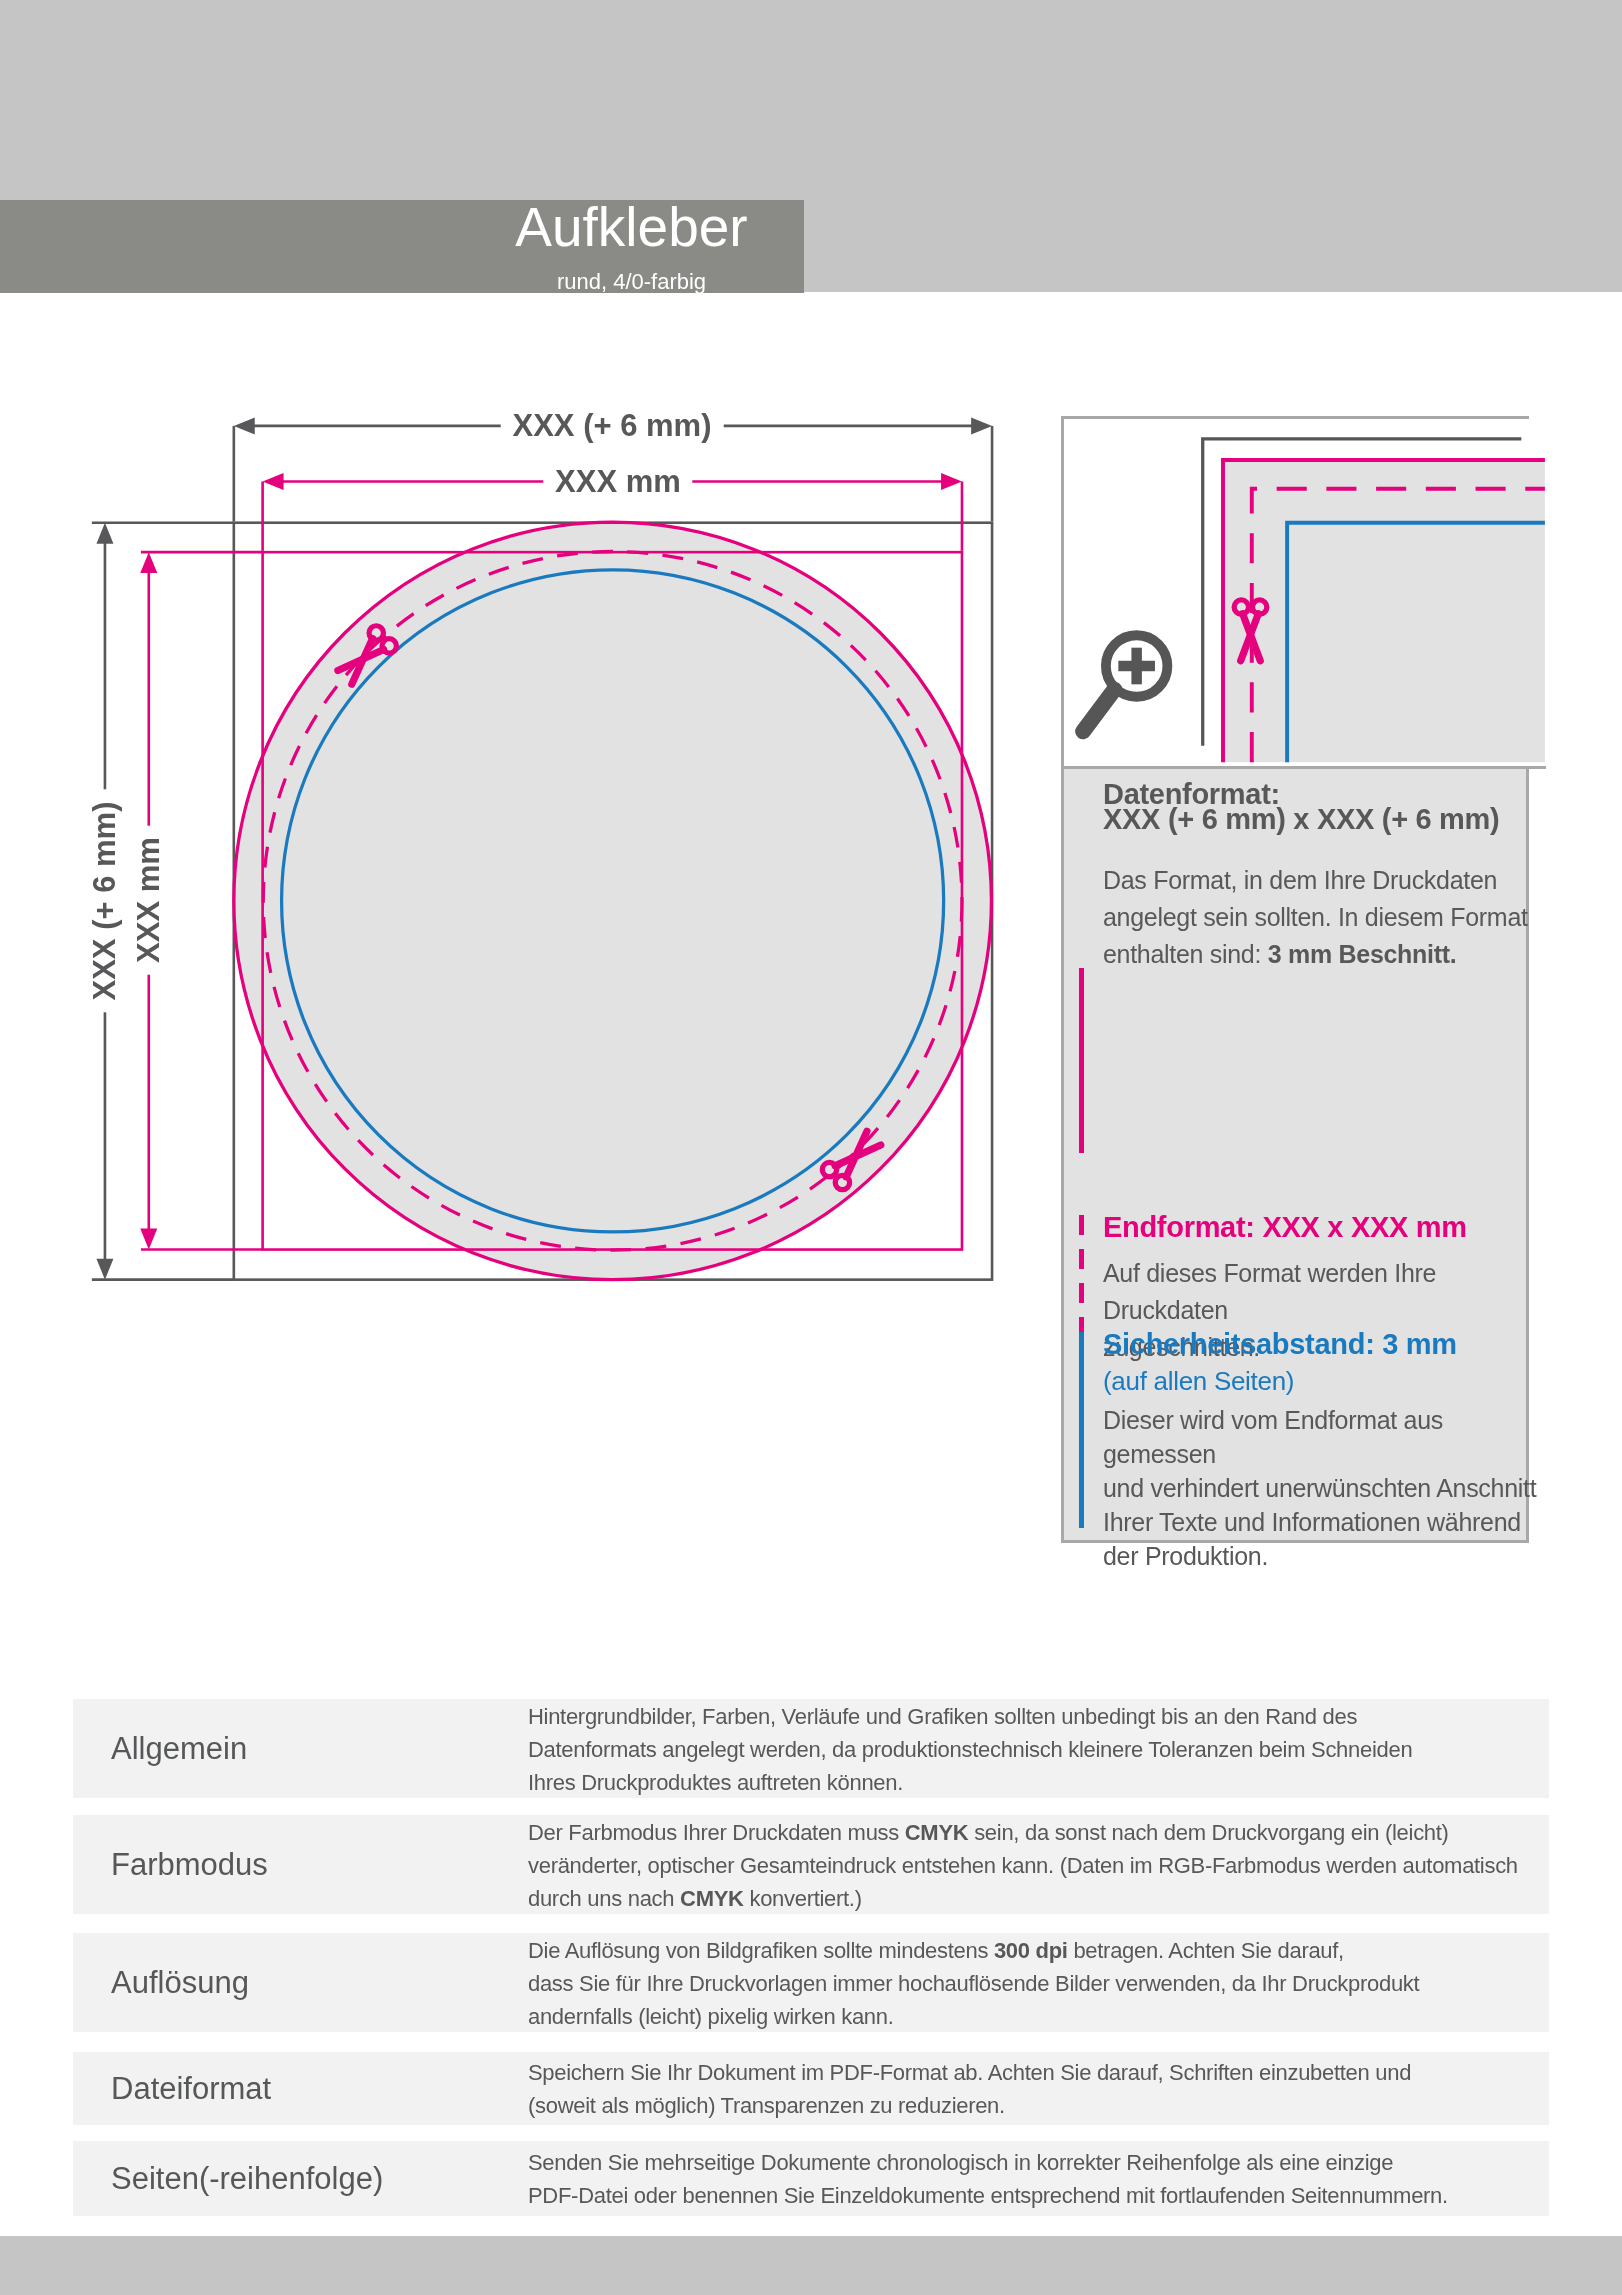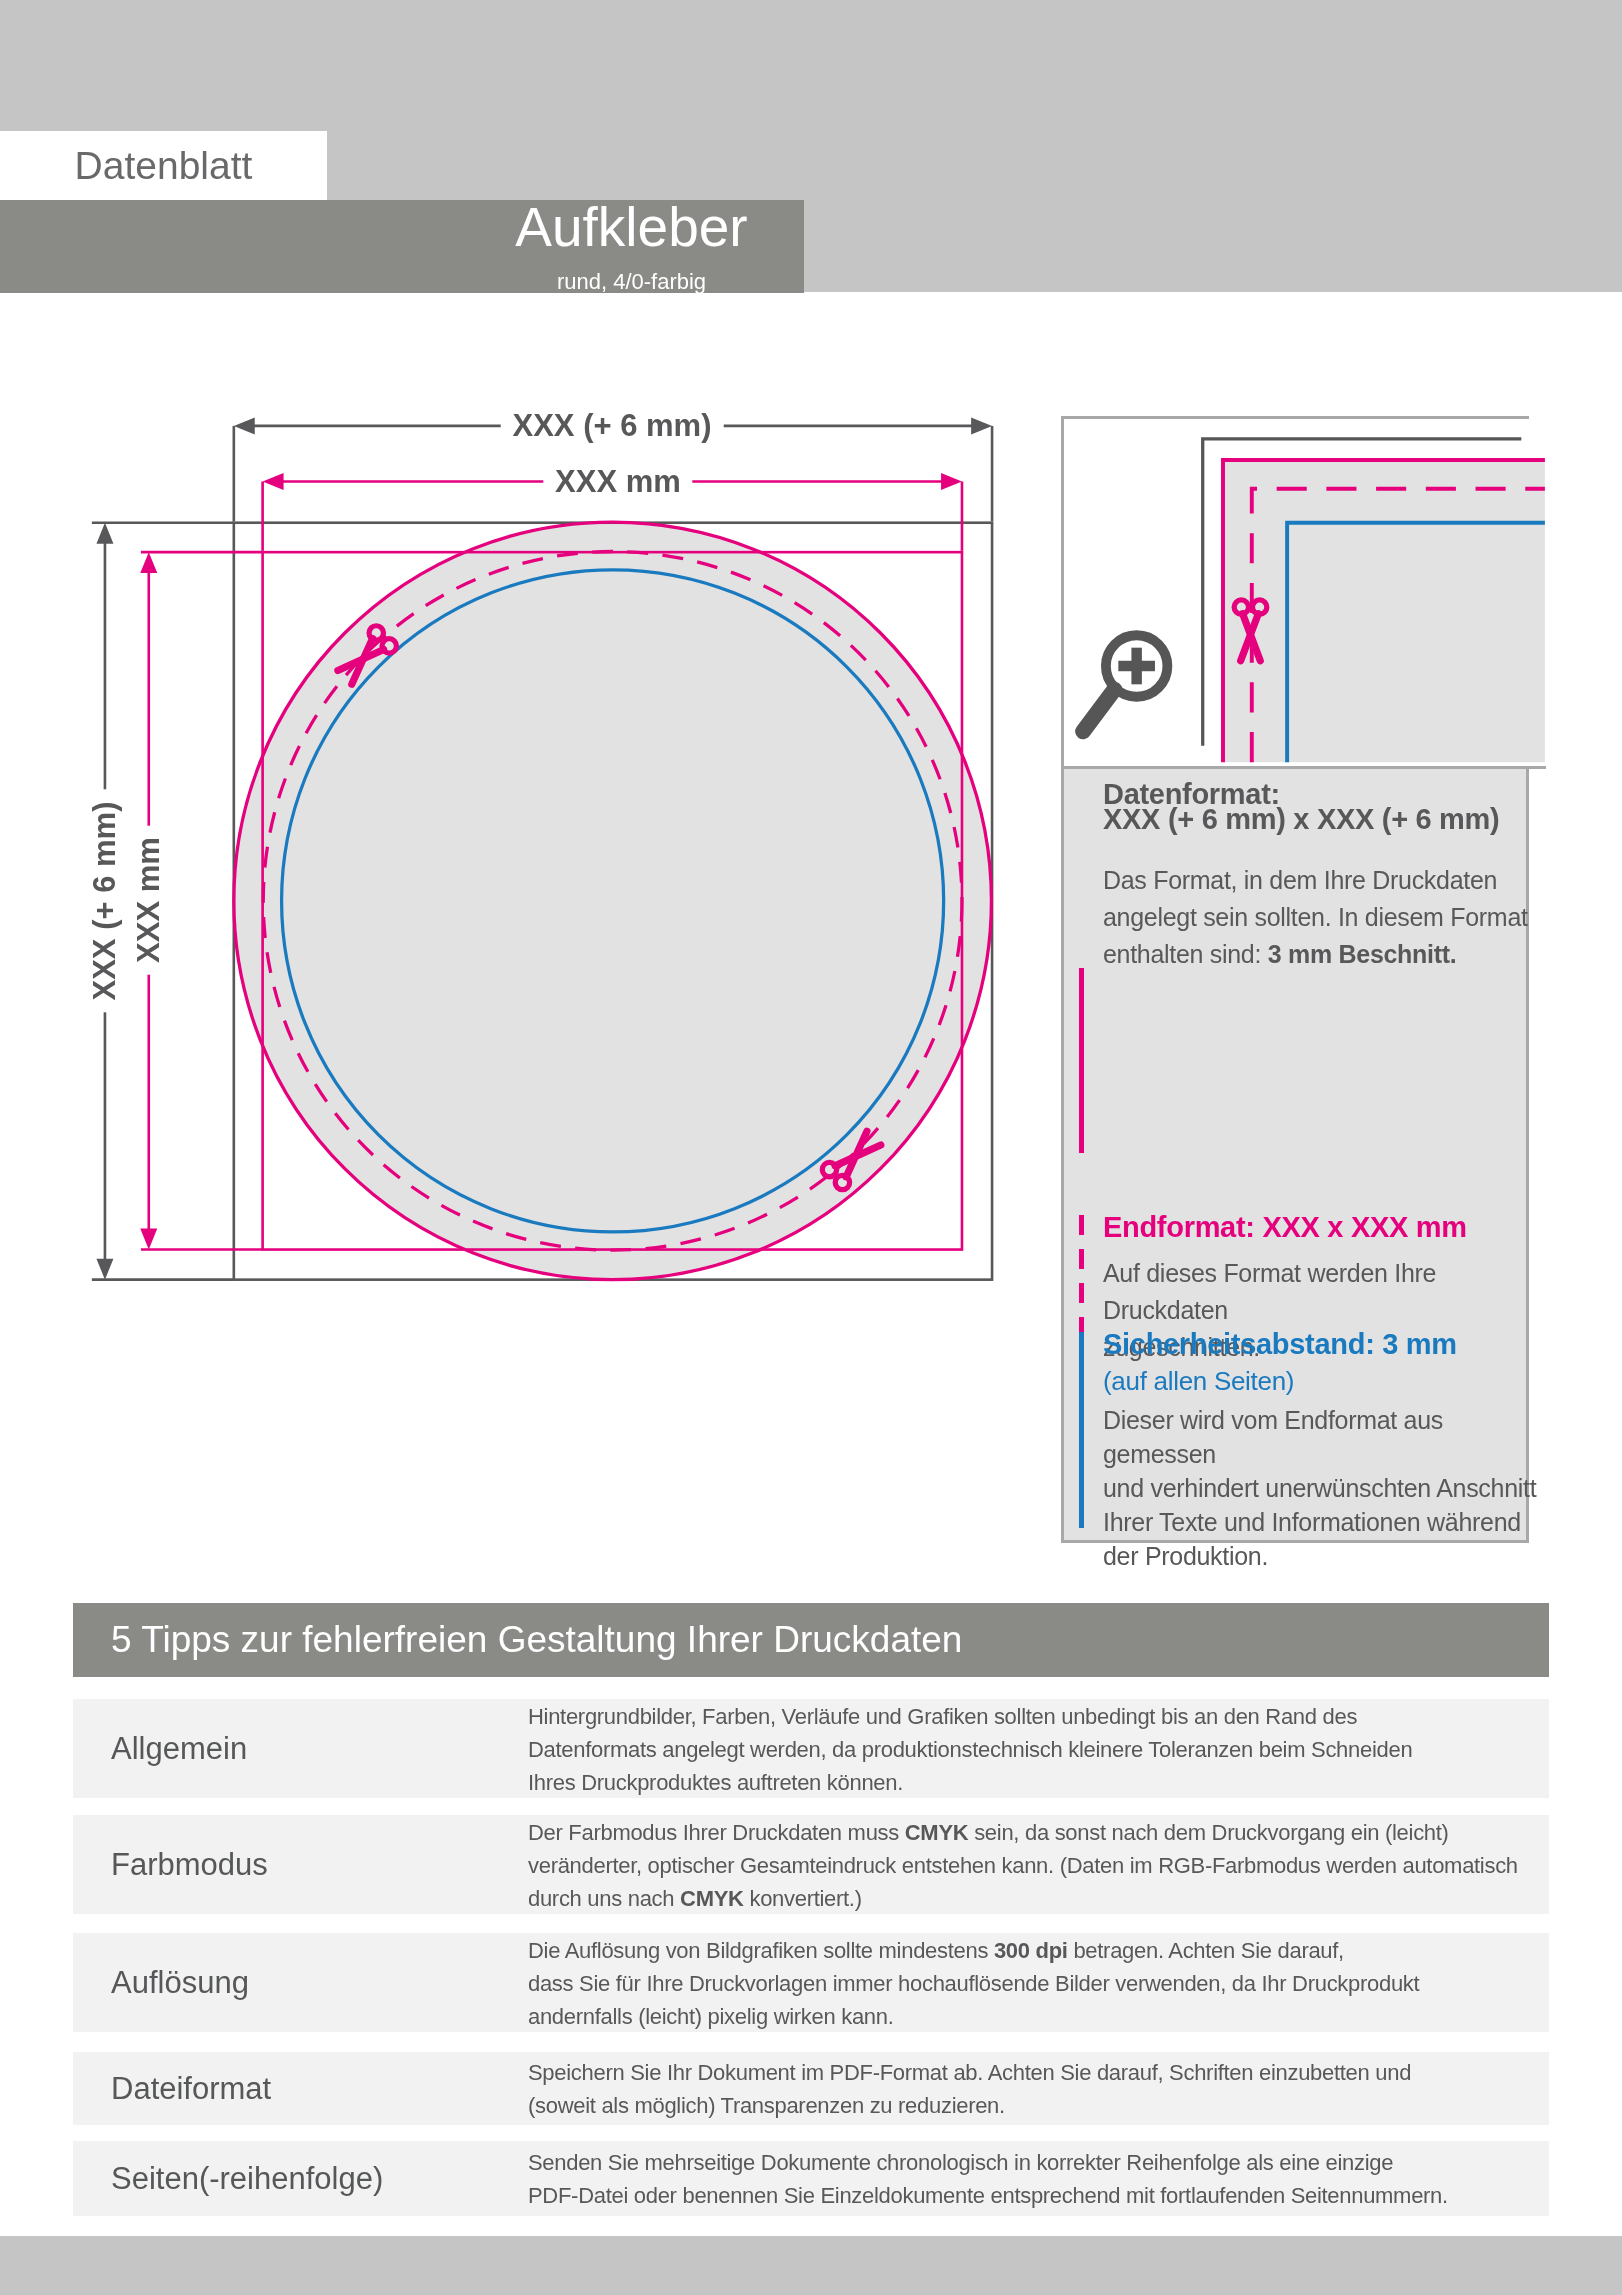--- a/index.html
+++ b/index.html
@@ -53,23 +53,20 @@
       letter-spacing:-0.3px;white-space:pre-line;}
 
   .footer-band{left:0;top:2236px;width:1623px;height:60px;background:#c6c5c5;}
 </style>
 </head>
 <body>
 
 <div class="page">
 
   <div class="abs top-band"></div>
-  <div class="abs datenblatt-box">
-    <span>Datenblatt</span>
-  </div>
   <div class="abs title-bar">
     <div class="title-wrap">
       <div class="main-title">Aufkleber</div>
       <div class="sub-title">rund, 4/0-farbig</div>
     </div>
   </div>
 
   <div class="abs panel">
     <div class="panel-top"></div>
 
@@ -167,23 +164,20 @@
       <rect x="1709" y="1010" width="56" height="16" fill="#565657"></rect>
       <rect x="1729" y="990" width="16" height="56" fill="#565657"></rect>
     </g>
   </svg>
 
   <div class="dim-label" style="left:612px;top:426px;">XXX (+ 6 mm)</div>
   <div class="dim-label magenta" style="left:618px;top:482px;">XXX mm</div>
   <div class="dim-label rot" style="left:105px;top:901px;">XXX (+ 6 mm)</div>
   <div class="dim-label rot magenta" style="left:149px;top:900px;">XXX mm</div>
 
-  <div class="abs tips-bar">
-    <span>5 Tipps zur fehlerfreien Gestaltung Ihrer Druckdaten</span>
-  </div>
 
   <div class="tip-row" style="top:1699px;height:99px;">
     <div class="tip-label">Allgemein</div>
     <div class="tip-text"><span>Hintergrundbilder, Farben, Verläufe und Grafiken sollten unbedingt bis an den Rand des
 Datenformats angelegt werden, da produktionstechnisch kleinere Toleranzen beim Schneiden
 Ihres Druckproduktes auftreten können.</span><span class="b"></span><span></span><span class="b"></span><span></span></div>
   </div>
 
   <div class="tip-row" style="top:1815px;height:99px;">
     <div class="tip-label">Farbmodus</div>

